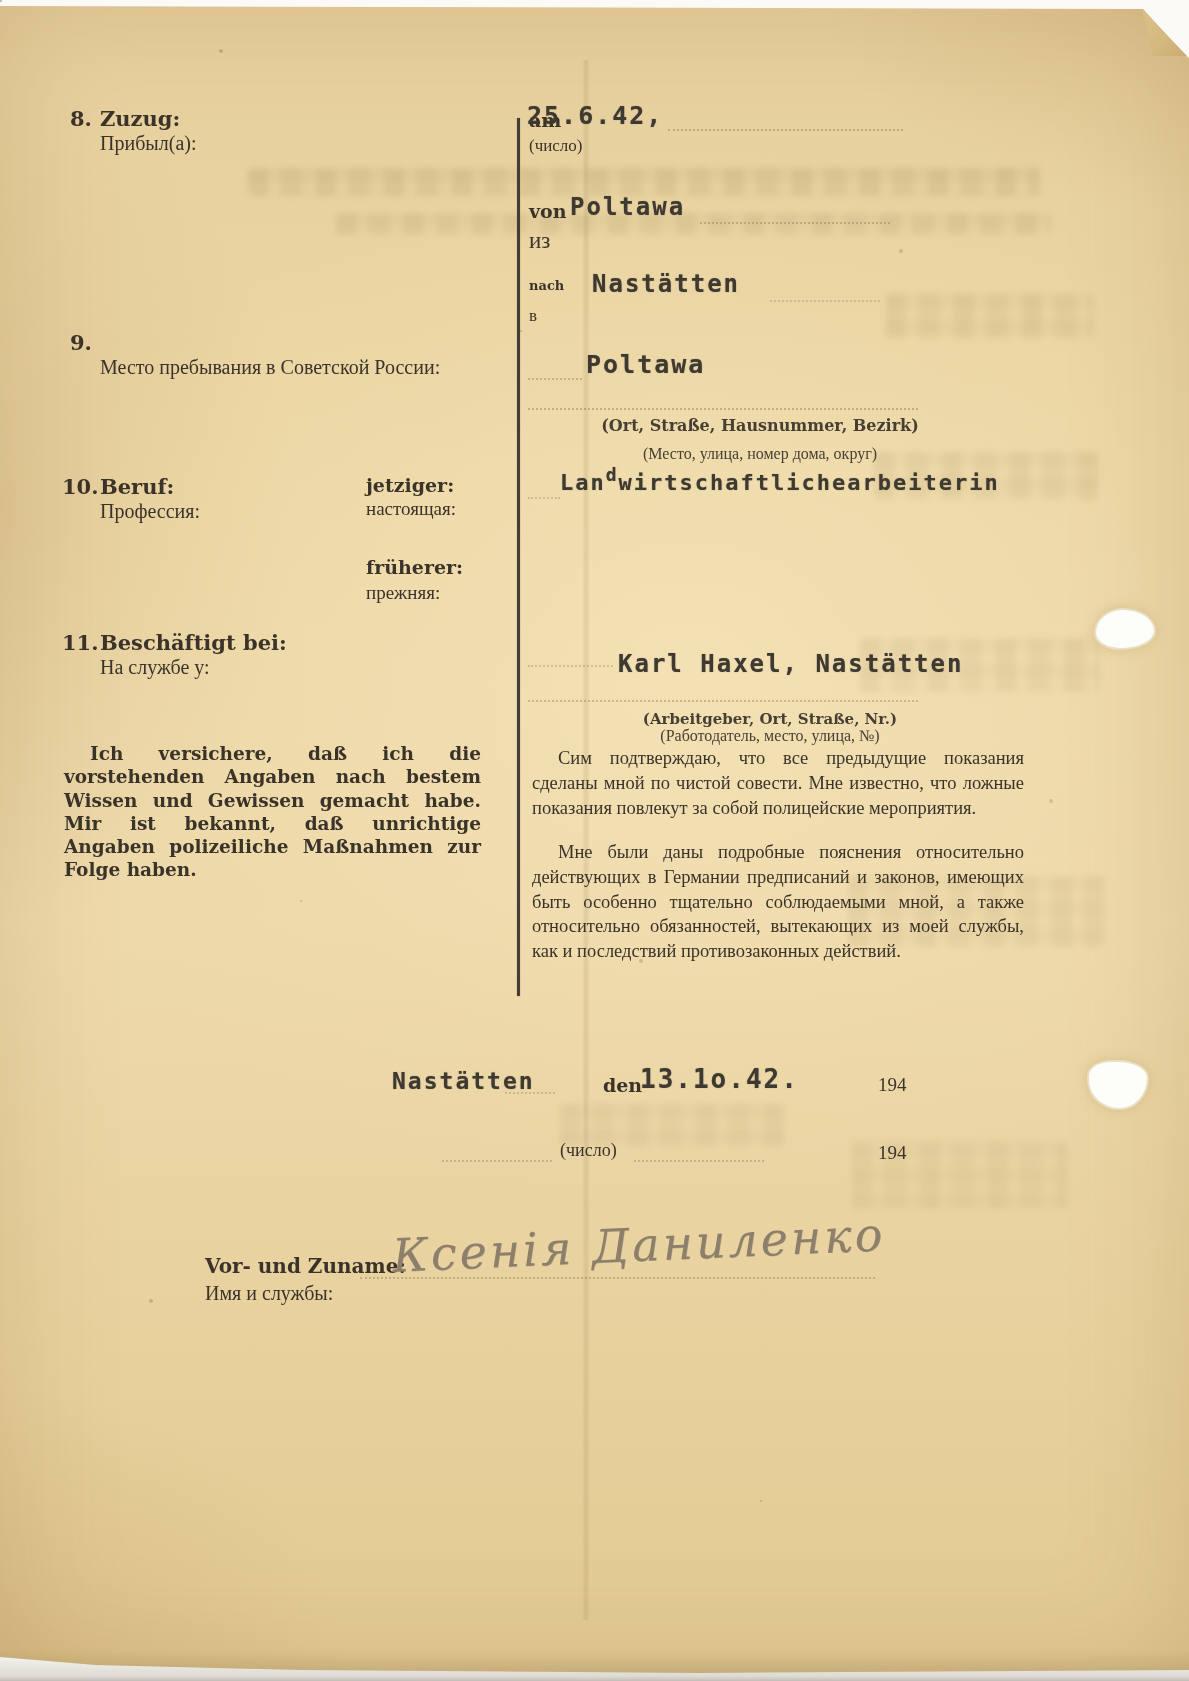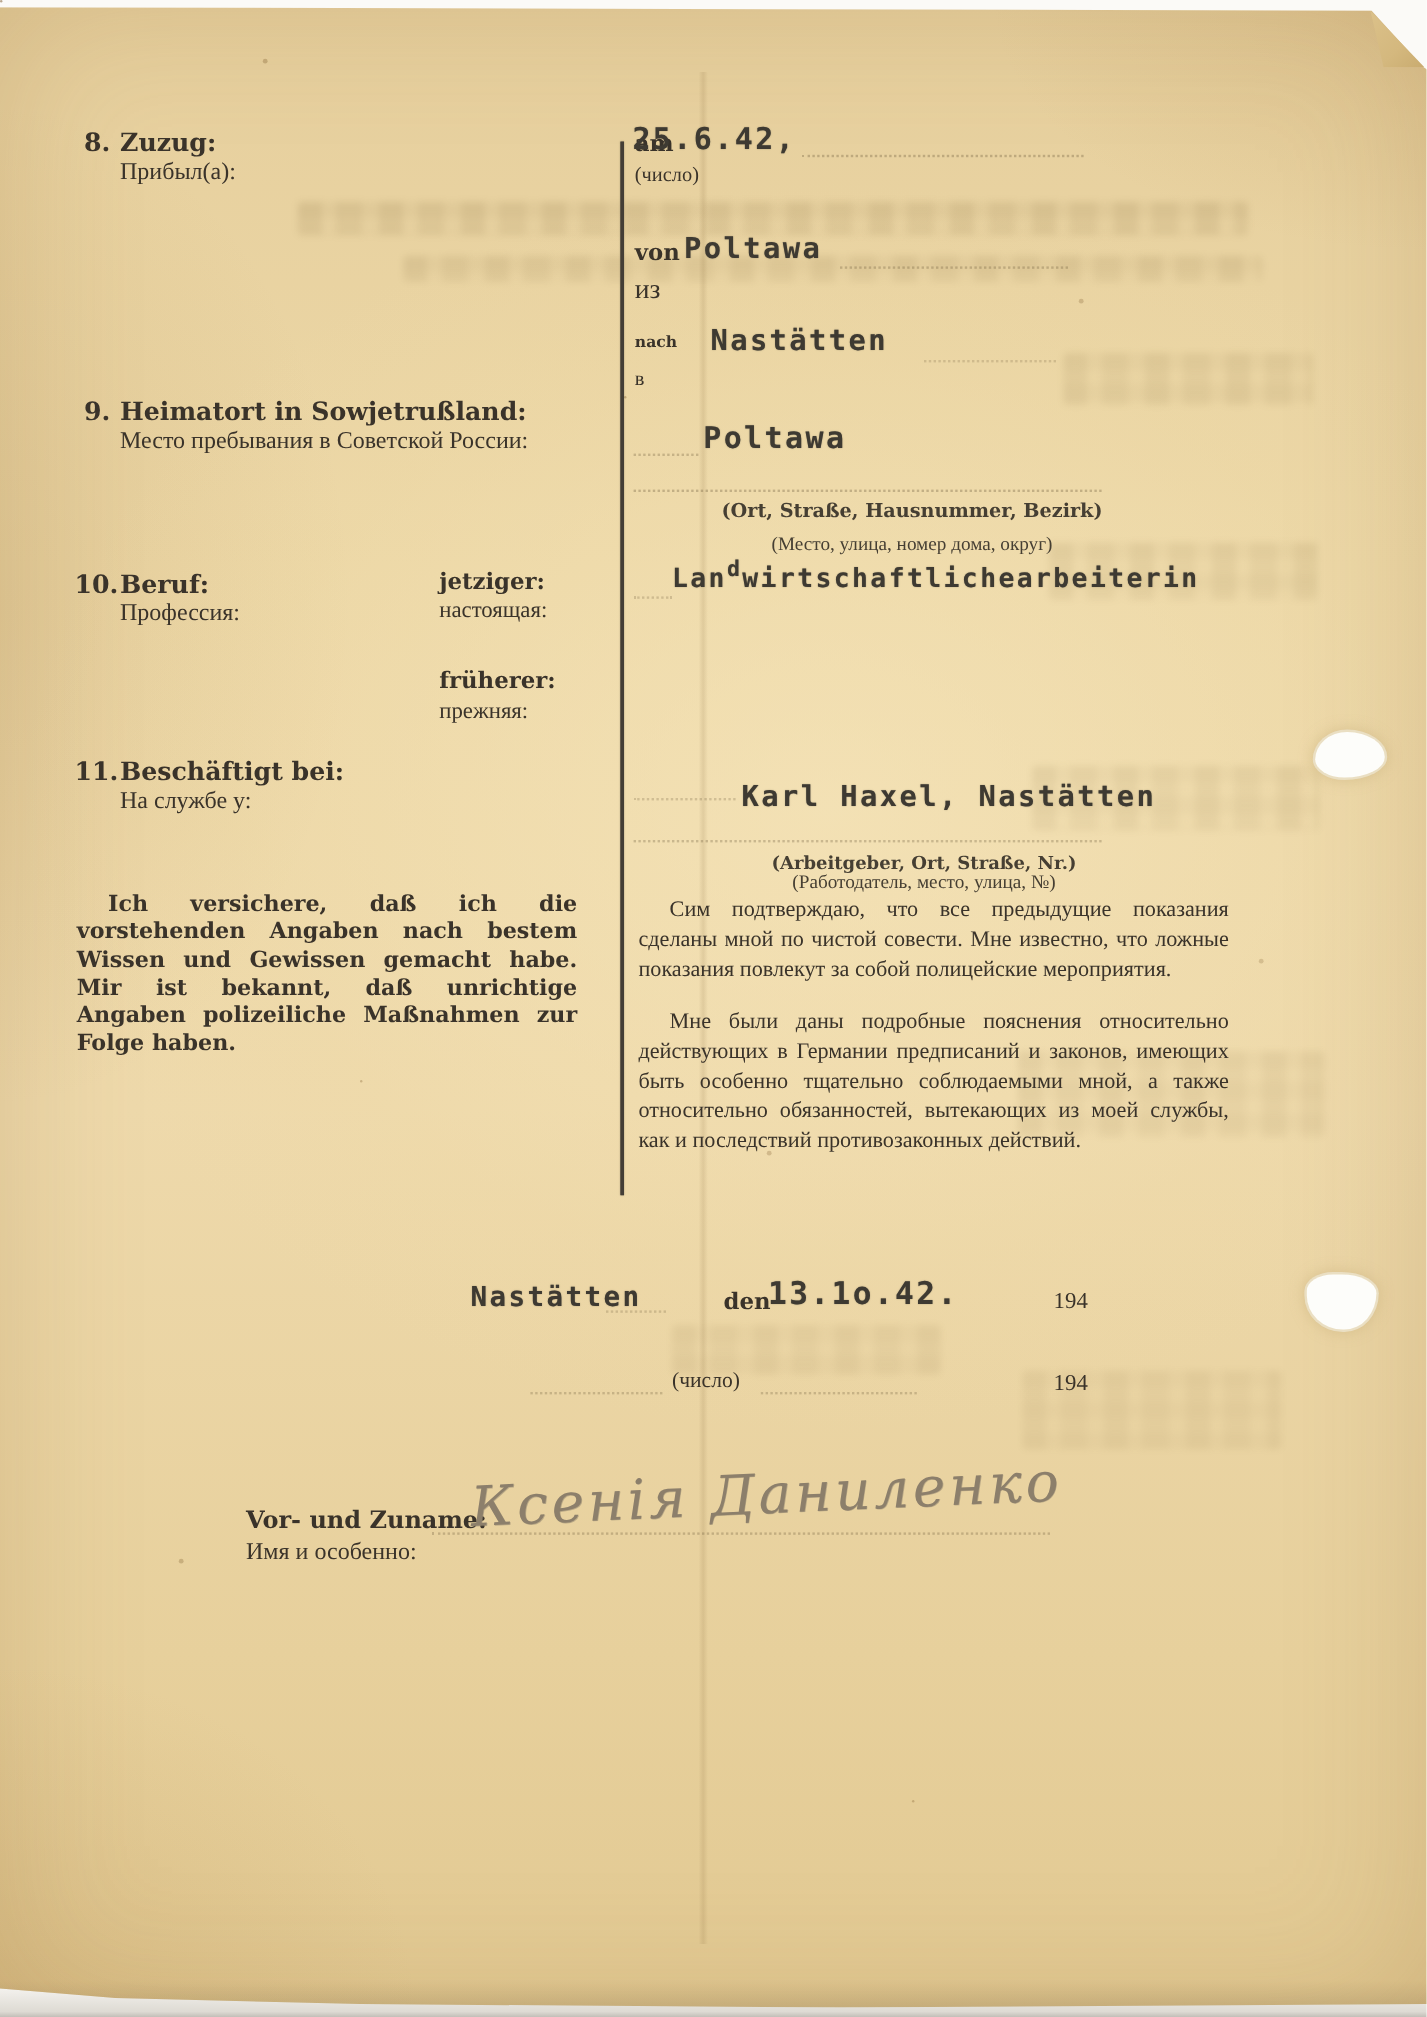--- a/index.html
+++ b/index.html
@@ -121,21 +121,20 @@
   <span class="lbl typed" style="left:570px;top:193px;font-size:24px;">Poltawa</span>
   <div class="dotted" style="left:700px;top:222px;width:190px;opacity:.55;"></div>
   <span class="lbl ru" style="left:529px;top:228px;font-size:23px;">из</span>
 
   <span class="lbl de" style="left:529px;top:278px;font-size:13px;">nach</span>
   <span class="lbl typed" style="left:592px;top:270px;font-size:24px;">Nastätten</span>
   <div class="dotted" style="left:770px;top:300px;width:110px;opacity:.4;"></div>
   <span class="lbl ru" style="left:529px;top:306px;font-size:17px;">в</span>
 
   <span class="lbl de" style="left:70px;top:330px;font-size:21px;">9.</span>
-  <span class="lbl de" style="left:100px;top:330px;font-size:21px;">Heimatort in Sowjetrußland:</span>
   <span class="lbl ru" style="left:100px;top:356px;font-size:20px;">Место пребывания в Советской России:</span>
 
   <div class="dotted" style="left:528px;top:378px;width:54px;opacity:.55;"></div>
   <span class="lbl typed" style="left:586px;top:350px;font-size:25px;">Poltawa</span>
   <div class="dotted" style="left:528px;top:408px;width:390px;opacity:.6;"></div>
   <span class="hint de" style="left:600px;top:416px;width:320px;font-size:16px;">(Ort, Straße, Hausnummer, Bezirk)</span>
   <span class="hint ru" style="left:600px;top:433px;width:320px;font-size:16px;margin-top:12px;">(Место, улица, номер дома, округ)</span>
 
   <span class="lbl de" style="left:62px;top:474px;font-size:21px;text-align:center;">10.</span>
   <span class="lbl de" style="left:100px;top:474px;font-size:21px;">Beruf:</span>
@@ -169,20 +168,20 @@
   <span class="lbl de" style="left:603px;top:1074px;font-size:19px;">den</span>
   <span class="lbl typed" style="left:640px;top:1064px;font-size:26px;">13.1o.42.</span>
   <span class="lbl ru" style="left:878px;top:1074px;font-size:19px;">194</span>
 
   <div class="dotted" style="left:442px;top:1160px;width:110px;opacity:.5;"></div>
   <span class="lbl ru" style="left:560px;top:1140px;font-size:18px;">(число)</span>
   <div class="dotted" style="left:634px;top:1160px;width:130px;opacity:.5;"></div>
   <span class="lbl ru" style="left:878px;top:1142px;font-size:19px;">194</span>
 
   <span class="lbl de" style="left:205px;top:1254px;font-size:20px;">Vor- und Zuname:</span>
-  <span class="lbl ru" style="left:205px;top:1282px;font-size:20px;">Имя и особенно:</span>
+  <span class="lbl ru" style="left:205px;top:1282px;font-size:20px;">Имя и службы:</span>
   <div class="dotted" style="left:360px;top:1277px;width:515px;opacity:.55;"></div>
   <span class="signature" style="left:392px;top:1218px;font-size:46px;">Ксенія Даниленко</span>
 
   <div class="hole hole1"></div>
   <div class="hole hole2"></div>
   <div class="paper-shadow"></div>
 </div>
 
 </body></html>

